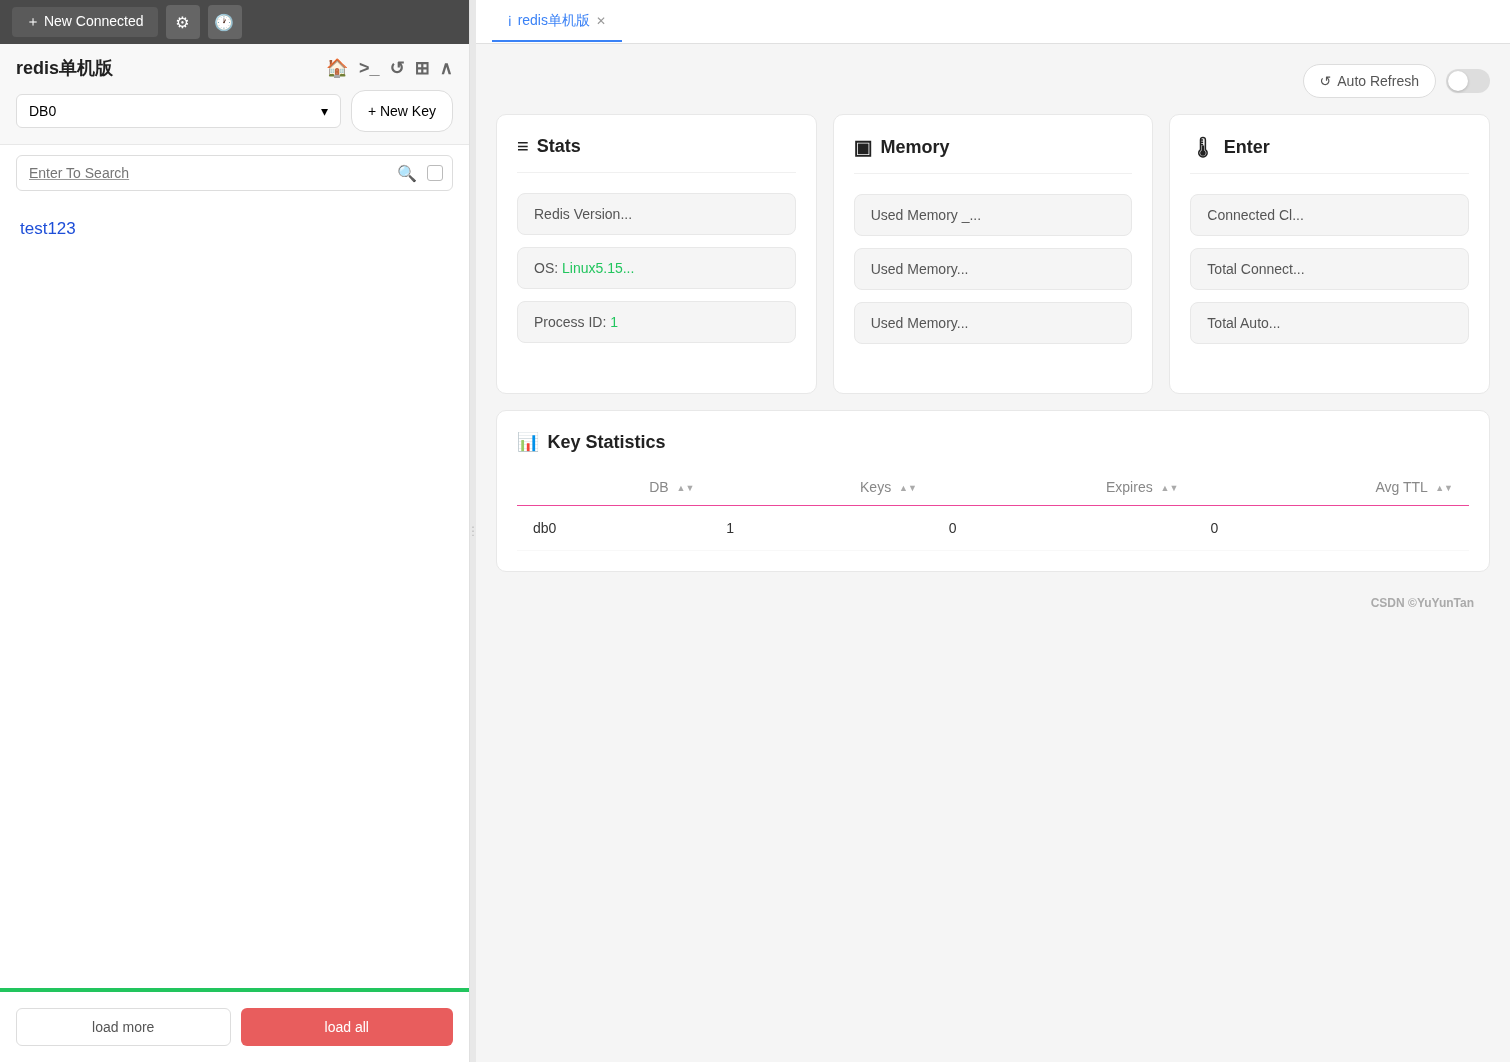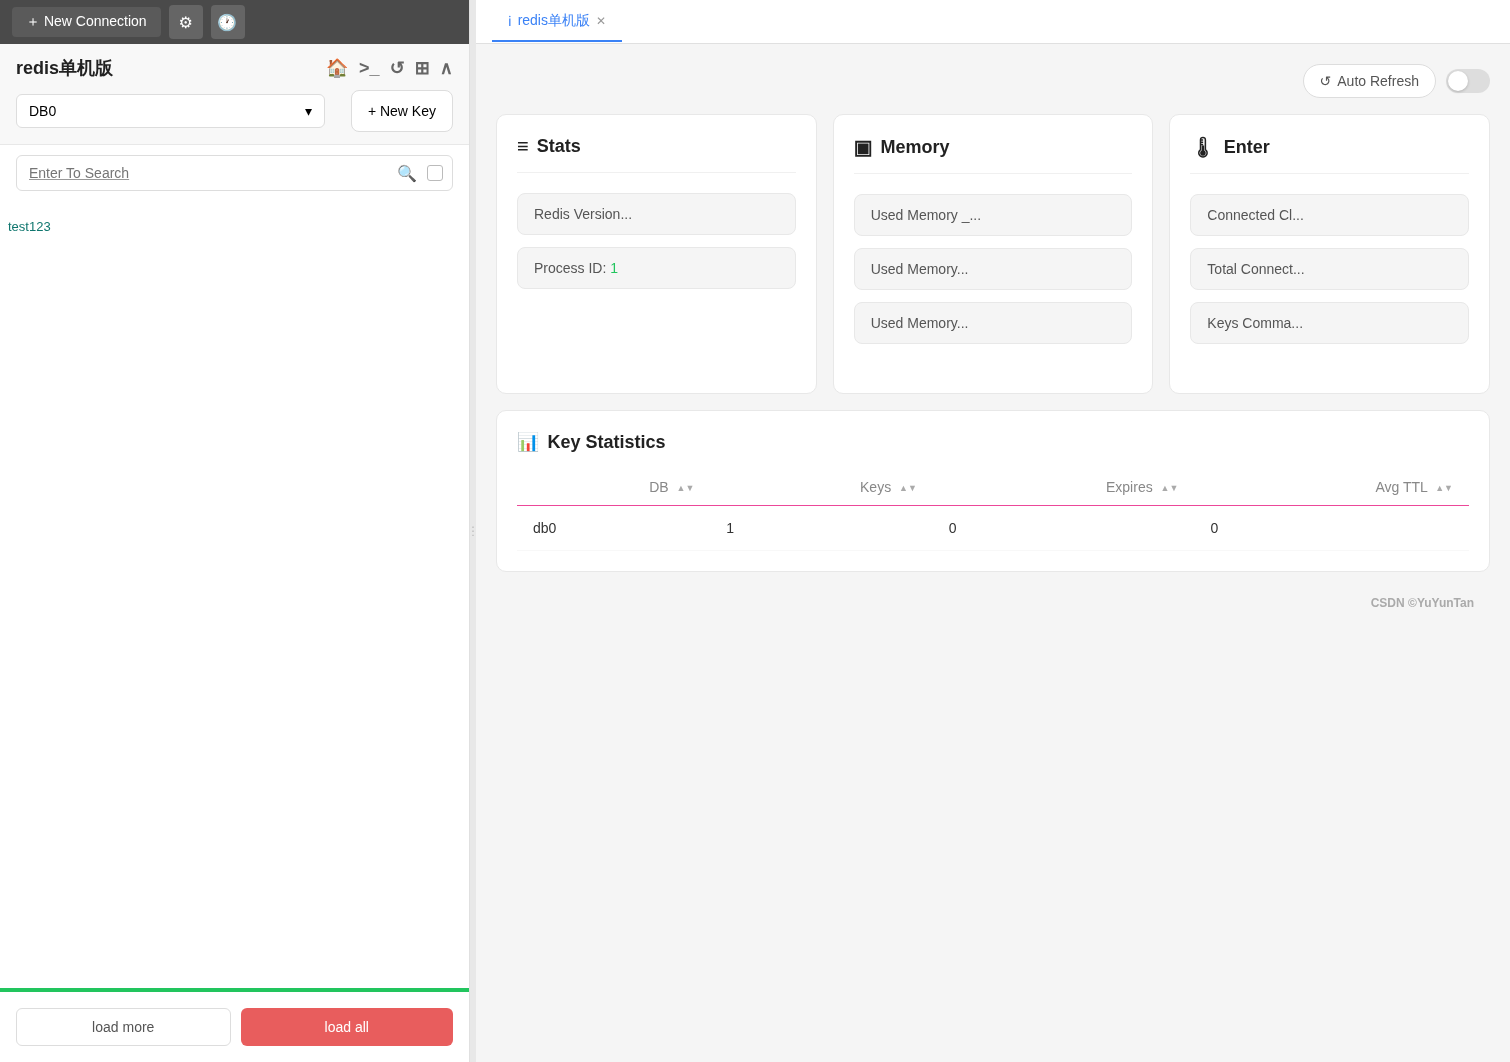--- a/index.html
+++ b/index.html
@@ -95,28 +95,27 @@
       font-size: 14px;
       cursor: pointer;
       display: flex;
       align-items: center;
       justify-content: space-between;
     }
 
     .new-key-btn {
       padding: 12px 16px;
       border: 1px solid #ddd;
-      border-radius: 8px;
+      border-radius: 14px;
       background: #fff;
       cursor: pointer;
       font-size: 14px;
       display: flex;
       align-items: center;
       gap: 4px;
-      margin-left: 16px;
     }
 
     .search-bar {
       margin: 10px 16px;
       position: relative;
       display: flex;
       align-items: center;
     }
 
     .search-input {
@@ -149,24 +148,24 @@
       cursor: pointer;
     }
 
     .key-list {
       flex: 1;
       overflow-y: auto;
       padding: 8px 0;
     }
 
     .key-item {
-      padding: 10px 8px;
-      cursor: pointer;
-      color: #0f766e;
-      font-size: 13px;
+      padding: 10px 20px;
+      cursor: pointer;
+      color: #1d4ed8;
+      font-size: 17px;
     }
 
     .sidebar-footer {
       display: flex;
       gap: 10px;
       padding: 16px;
       border-top: 4px solid #22c55e;
     }
 
     .load-more-btn {
@@ -400,21 +399,21 @@
       font-weight: bold;
     }
   </style>
 </head>
 <body>
 
 <div class="sidebar">
 
   <div class="sidebar-header">
     <button class="new-connection-btn">
-      <span>＋ New Connection</span>
+      <span>＋ New Connected</span>
     </button>
     <button class="header-icon-btn">
       <span>⚙</span>
     </button>
     <button class="header-icon-btn">
       <span>🕐</span>
     </button>
   </div>
 
   <div class="connection-bar">
@@ -489,20 +488,23 @@
 
       <div class="info-card">
         <div class="card-title">
           <span class="card-icon">≡</span>
           <span>Stats</span>
         </div>
         <div class="info-pill">
           <span>Redis Version...</span>
         </div>
         <div class="info-pill">
+          <span>OS: </span><span class="highlight">Linux5.15...</span>
+        </div>
+        <div class="info-pill">
           <span>Process ID: </span><span class="highlight">1</span>
         </div>
       </div>
 
       <div class="info-card">
         <div class="card-title">
           <span class="card-icon">▣</span>
           <span>Memory</span>
         </div>
         <div class="info-pill">
@@ -521,21 +523,21 @@
           <span class="card-icon">🌡</span>
           <span>Enter</span>
         </div>
         <div class="info-pill">
           <span>Connected Cl...</span>
         </div>
         <div class="info-pill">
           <span>Total Connect...</span>
         </div>
         <div class="info-pill">
-          <span>Keys Comma...</span>
+          <span>Total Auto...</span>
         </div>
       </div>
 
     </div>
 
     <div class="stats-section">
       <div class="stats-title">
         <span>📊</span>
         <span>Key Statistics</span>
       </div>

